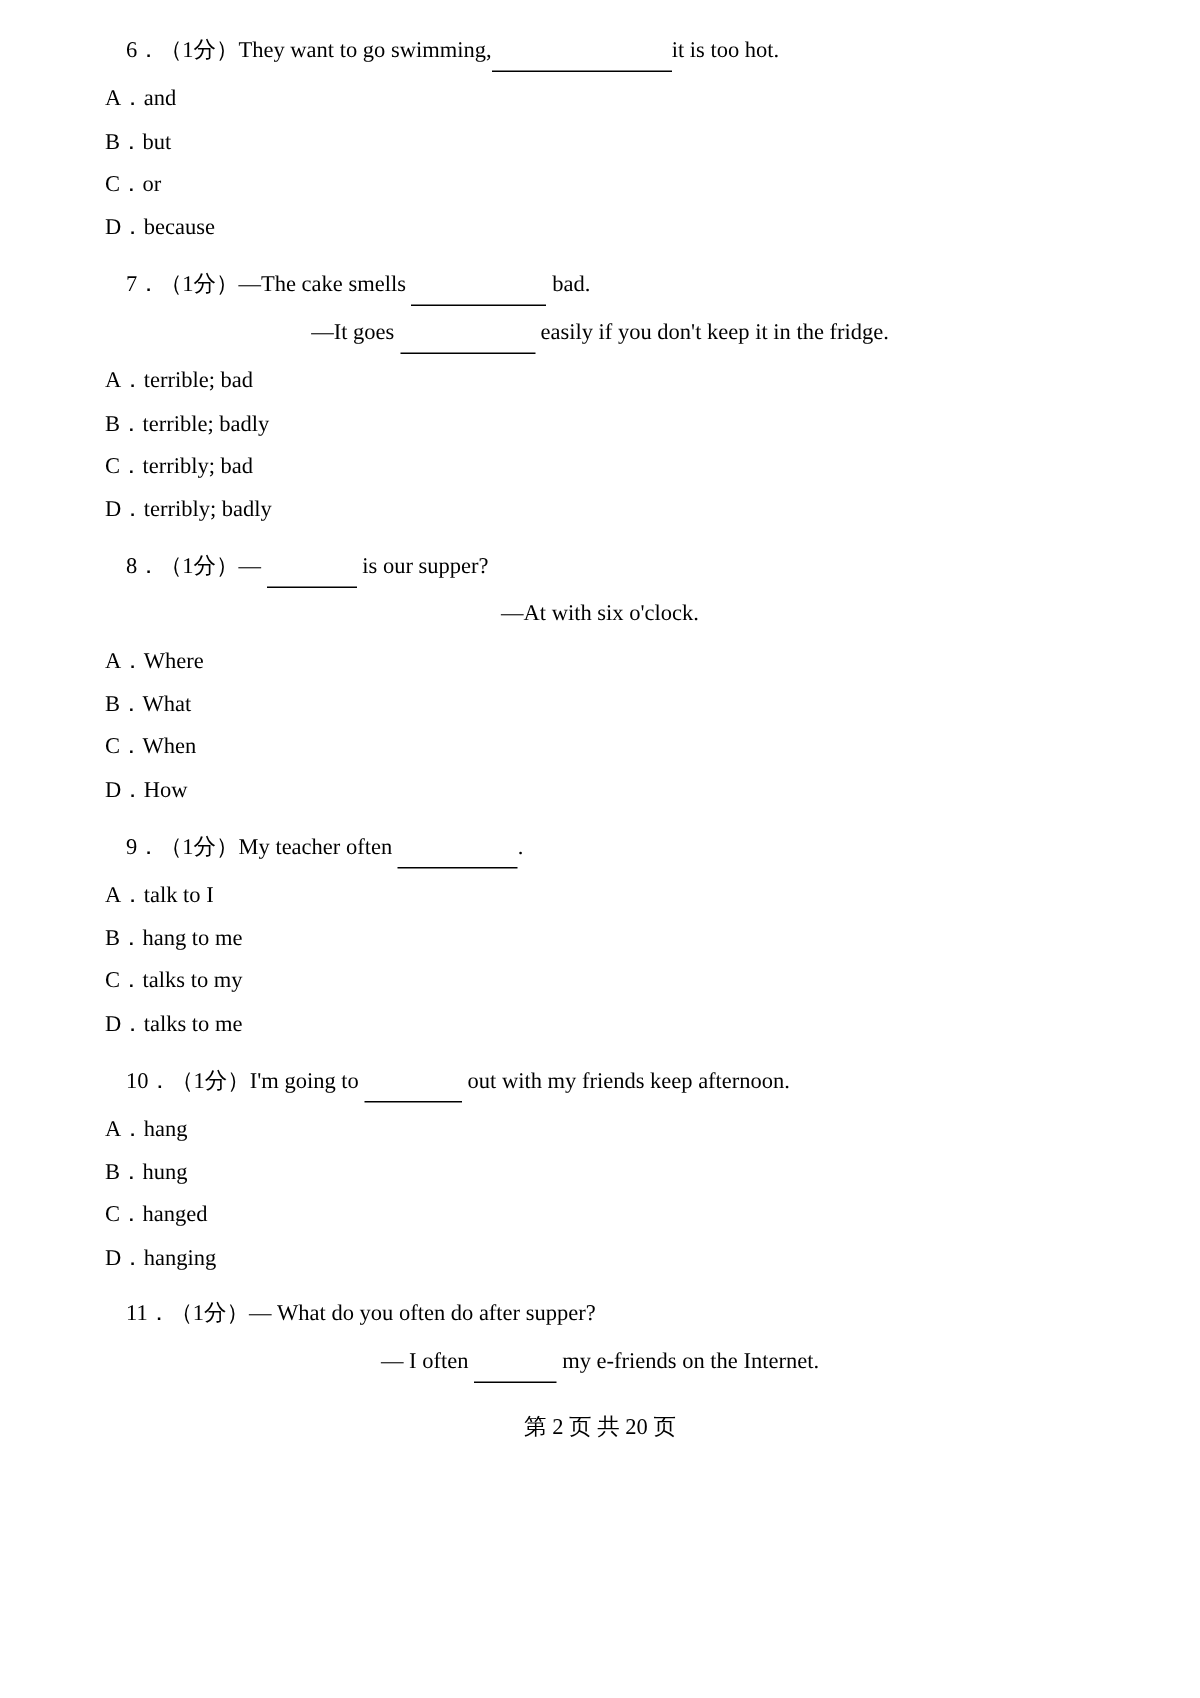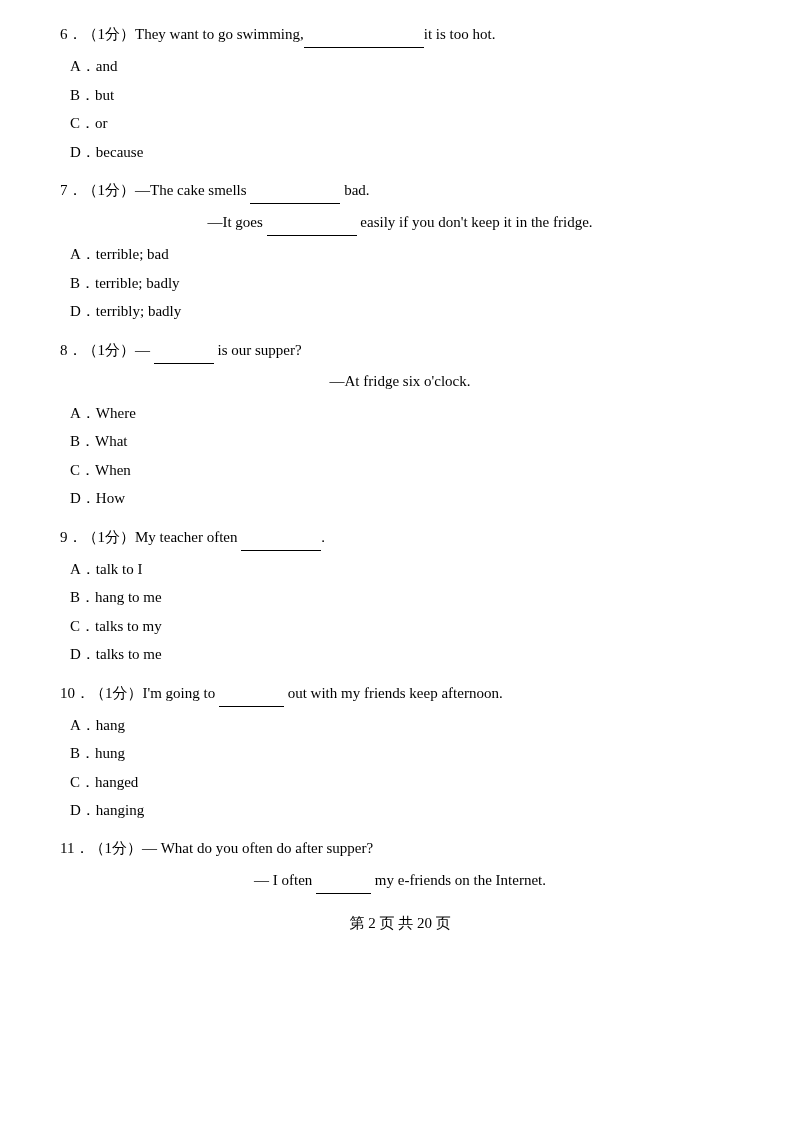--- a/index.html
+++ b/index.html
@@ -17,20 +17,21 @@
       padding: 20px 60px 30px 60px;
     }
     .question-block {
       margin-bottom: 8px;
     }
     .question-title {
       font-family: "FangSong", "仿宋", serif;
       font-size: 15px;
       line-height: 1.8;
       margin-bottom: 4px;
+      margin-left: 24px;
     }
     .question-sub {
       font-family: "FangSong", "仿宋", serif;
       font-size: 15px;
       line-height: 1.8;
       margin-bottom: 4px;
       text-align: center;
     }
     .option {
       font-family: "FangSong", "仿宋", serif;
@@ -72,29 +73,30 @@
 
 <div class="question-block" style="margin-top:10px;">
   <div class="question-title">
     <span>7．</span><span>（1分）</span><span>—The cake smells </span><span class="blank" style="min-width:90px;">&nbsp;</span><span> bad.</span>
   </div>
   <div class="question-sub">
     <span>—It goes </span><span class="blank" style="min-width:90px;">&nbsp;</span><span> easily if you don't keep it in the fridge.</span>
   </div>
   <div class="option"><span>A．terrible; bad</span></div>
   <div class="option"><span>B．terrible; badly</span></div>
+  <div class="option"><span>C．terribly; bad</span></div>
   <div class="option"><span>D．terribly; badly</span></div>
 </div>
 
 <div class="question-block" style="margin-top:10px;">
   <div class="question-title">
     <span>8．</span><span>（1分）</span><span>— </span><span class="blank" style="min-width:60px;">&nbsp;</span><span> is our supper?</span>
   </div>
   <div class="question-sub">
-    <span>—At fridge six o'clock.</span>
+    <span>—At with six o'clock.</span>
   </div>
   <div class="option"><span>A．Where</span></div>
   <div class="option"><span>B．What</span></div>
   <div class="option"><span>C．When</span></div>
   <div class="option"><span>D．How</span></div>
 </div>
 
 <div class="question-block" style="margin-top:10px;">
   <div class="question-title">
     <span>9．</span><span>（1分）</span><span>My teacher often </span><span class="blank" style="min-width:80px;">&nbsp;</span><span>.</span>

